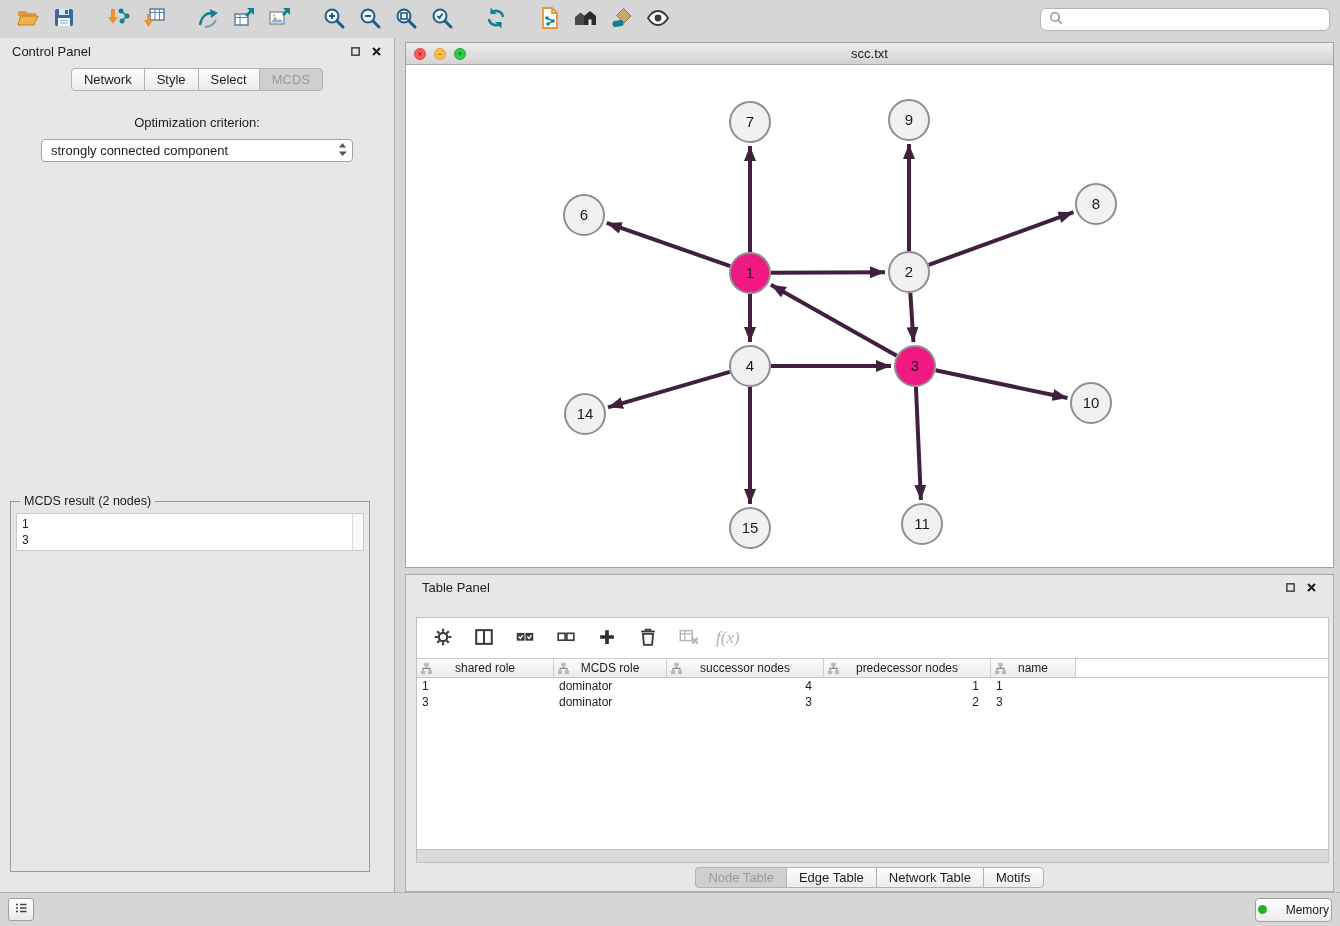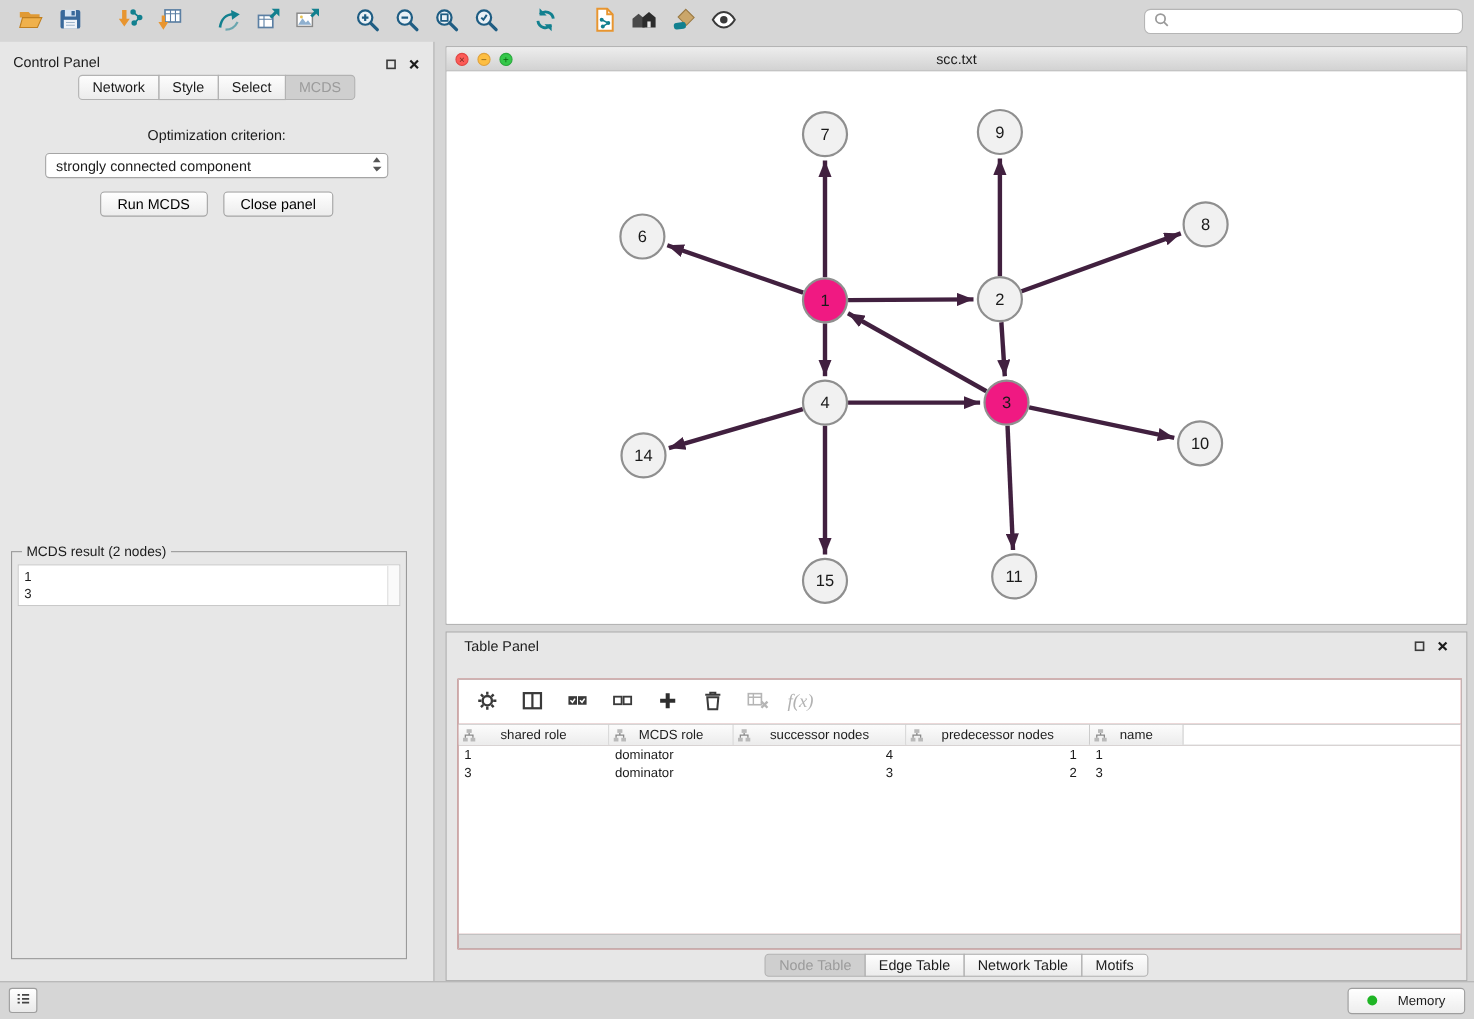--- a/index.html
+++ b/index.html
@@ -17,21 +17,21 @@
   .tgap { width:18px; flex:0 0 auto; }
   .search { margin-left:auto; width:290px; height:23px; background:#fff; border:1px solid #b5b5b5; border-radius:6px;
     display:flex; align-items:center; padding:0 8px; gap:6px; }
   .search input { border:none; outline:none; flex:1; font-size:13px; background:transparent; font-family:inherit; }
 
   
   .main { flex:1; display:flex; min-height:0; }
 
   
   .control-panel { width:395px; flex:0 0 auto; background:#e7e7e7; border-right:1px solid #ababab; display:flex; flex-direction:column; }
-  .panel-header { height:26px; display:flex; align-items:flex-end; padding:0 12px; font-size:13px; flex:0 0 auto; }
+  .panel-header { height:26px; display:flex; align-items:center; padding:0 12px; font-size:13px; flex:0 0 auto; }
   .win-btns { margin-left:auto; display:flex; gap:10px; align-items:center; }
   .win-btns span { display:flex; }
 
   .tabs-row { display:flex; justify-content:center; padding-top:4px; flex:0 0 auto; }
   .tab { border:1px solid #b2b2b2; background:linear-gradient(#fdfdfd,#ececec); padding:3px 12px; font-size:13px;
     margin-left:-1px; color:#1c1c1c; white-space:nowrap; }
   .tab:first-child { border-radius:4px 0 0 4px; margin-left:0; }
   .tab:last-child { border-radius:0 4px 4px 0; }
   .tab.active { background:#cfcfcf; color:#9b9b9b; }
 
@@ -86,21 +86,21 @@
 
   .tp-tabs { height:28px; flex:0 0 auto; display:flex; justify-content:center; align-items:center; }
   .tp-tabs .tab { padding:2px 12px; }
 
   
   .statusbar { height:34px; flex:0 0 auto; border-top:1px solid #b2b2b2; background:#d6d6d6;
     display:flex; align-items:center; padding:0 8px; }
   .list-btn { width:26px; height:23px; border:1px solid #9e9e9e; border-radius:3px; background:linear-gradient(#fff,#e9e9e9);
     display:flex; align-items:center; justify-content:center; }
   .mem-btn { margin-left:auto; height:24px; border:1px solid #9e9e9e; border-radius:4px; background:linear-gradient(#fff,#ededed);
-    display:flex; align-items:center; gap:19px; padding:0 17px; font-size:12px; }
+    display:flex; align-items:center; gap:19px; padding:0 2px; font-size:12px; }
   .mem-dot { width:9px; height:9px; border-radius:50%; background:#1fb525; display:inline-block; }
 </style>
 </head>
 <body>
 
 <div class="app">
 
 
   <div class="toolbar">
     <button class="tbtn">
@@ -261,24 +261,20 @@
         </div>
       <div class="cp-body">
         <div class="opt-label">Optimization criterion:</div>
         <div class="dropdown">
           <span>strongly connected component</span>
           <span><svg width="9" height="15" viewBox="0 0 9 15">
                 <path d="M4.5 1L8 5.4H1z" fill="#555"></path>
                 <path d="M4.5 14L1 9.6h8z" fill="#555"></path>
               </svg></span>
         </div>
-        <div class="btn-row">
-          <button class="cpbtn">Run MCDS</button>
-          <button class="cpbtn">Close panel</button>
-        </div>
         <fieldset class="result-box">
           <legend>MCDS result (2 nodes)</legend>
           <div class="result-inner">
             <div id="result-lines">
                 <div>1</div>
                 <div>3</div>
               </div>
             <div class="vscroll"></div>
           </div>
         </fieldset>

